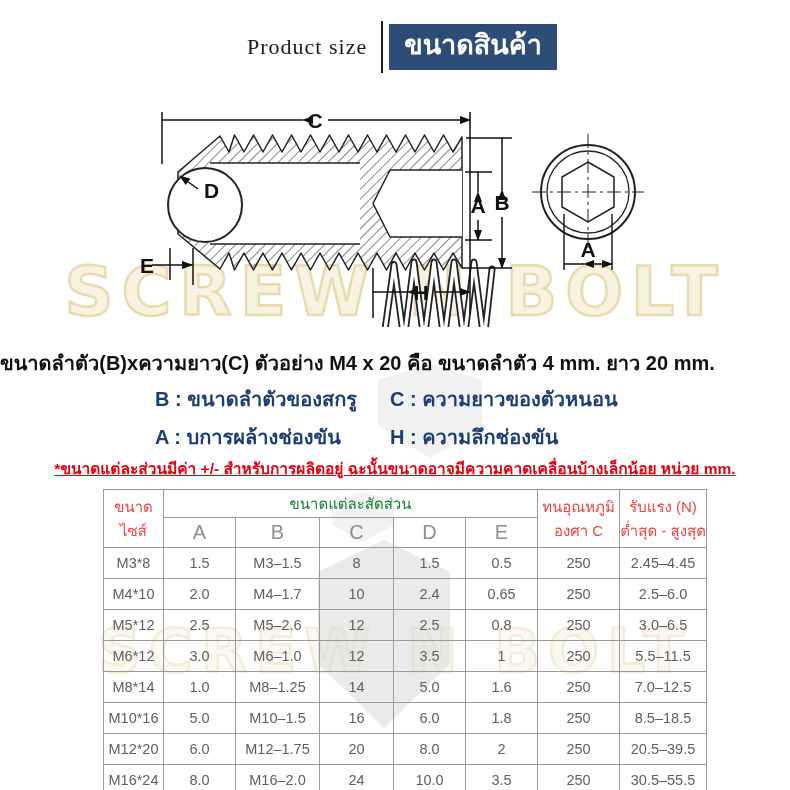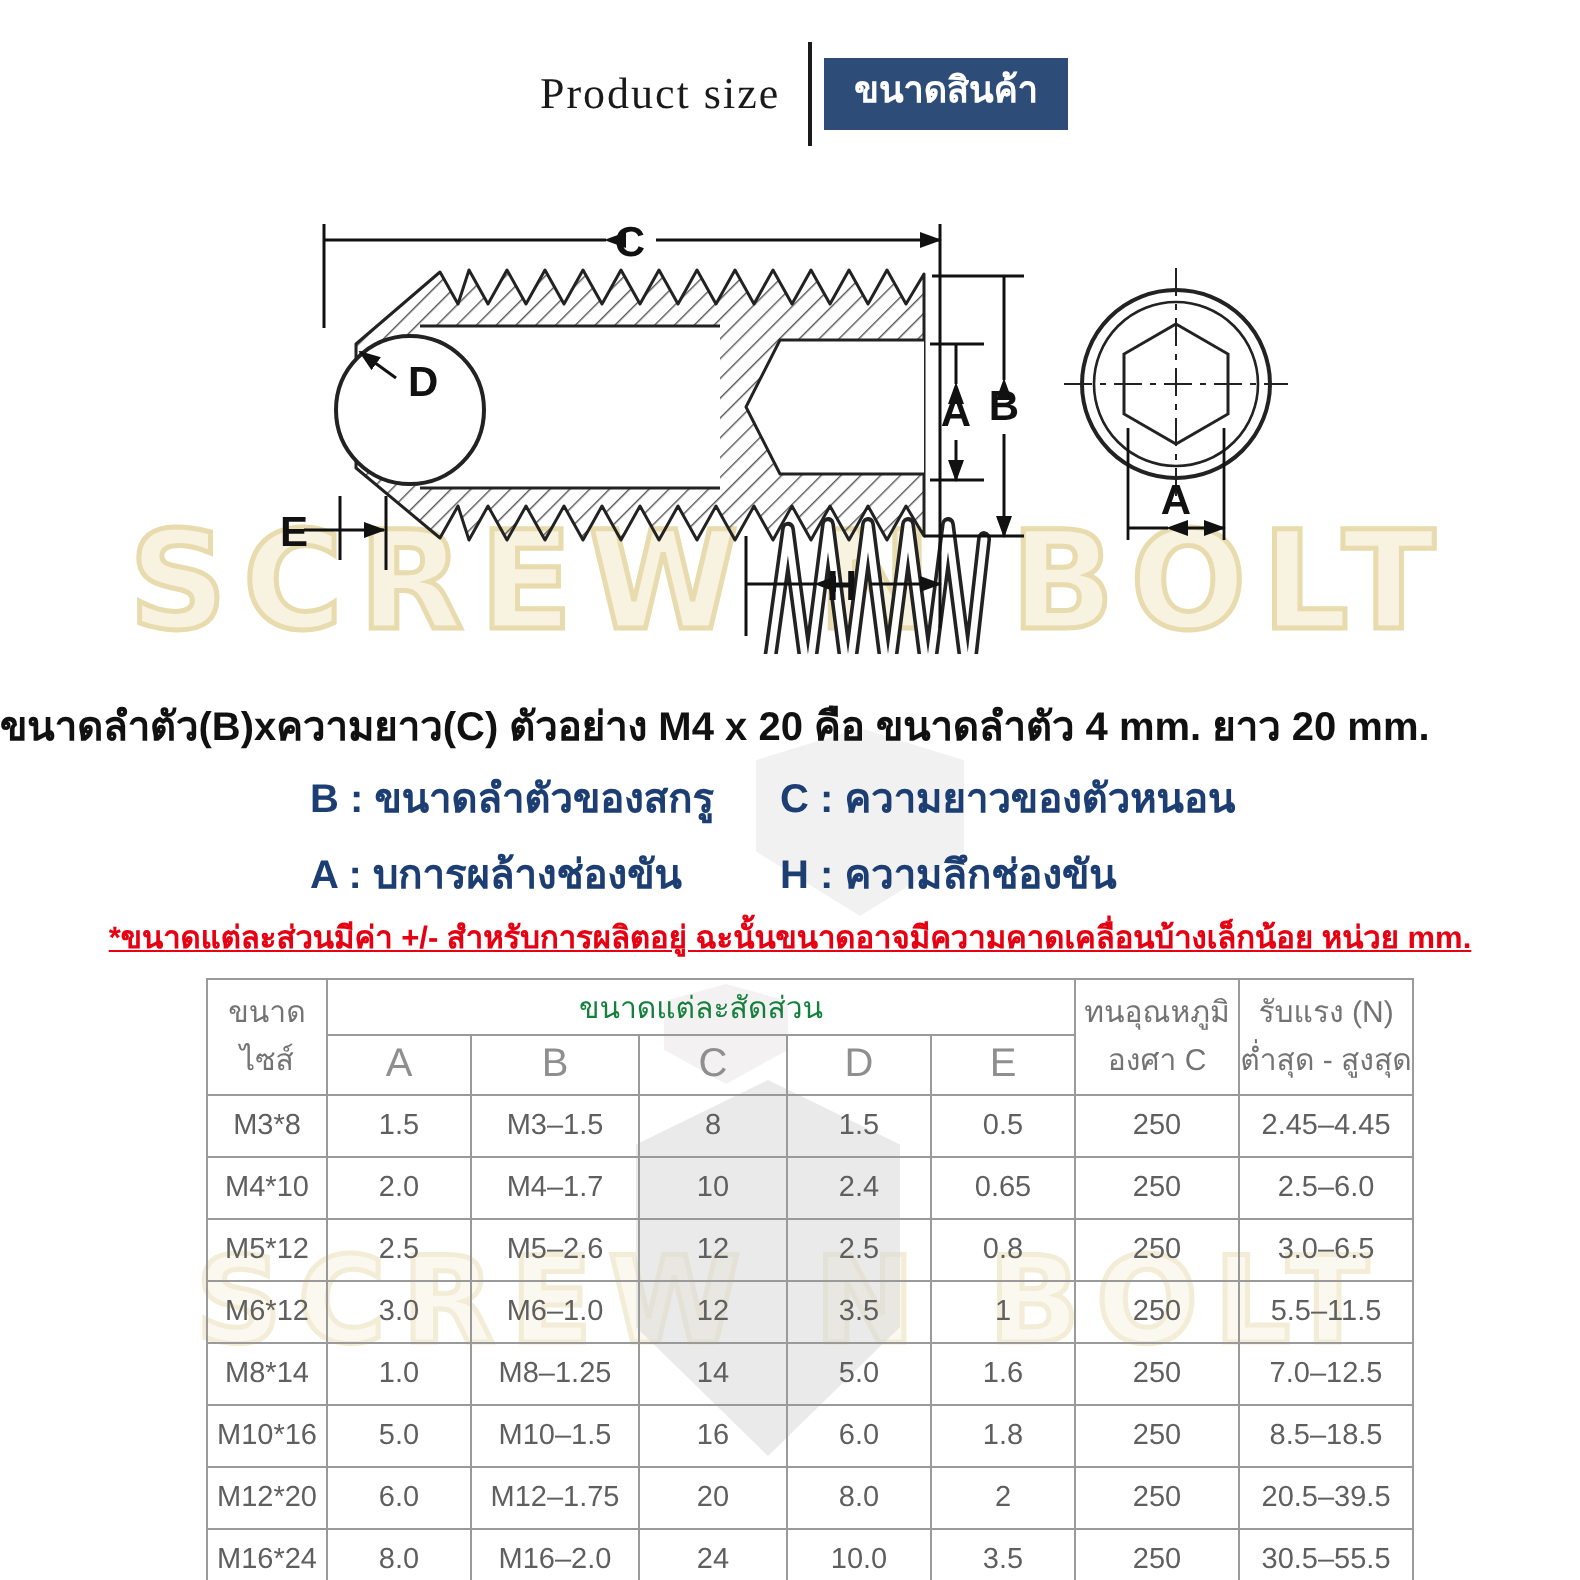--- a/index.html
+++ b/index.html
@@ -16,21 +16,21 @@
   .wm-1{top:252px;font-size:68px;}
   .wm-2{top:616px;font-size:60px;opacity:.5;}
   .wm-shield{position:absolute;z-index:0;}
 
   
   .header{position:absolute;top:18px;left:0;width:742px;height:58px;
     display:flex;align-items:center;justify-content:center;z-index:1;}
   .header-inner{display:flex;align-items:center;margin-left:62px;}
   .product-size{font-family:"Liberation Serif",serif;font-size:22px;color:#1a1a1a;letter-spacing:1px;}
   .header-divider{width:2px;height:52px;background:#1a1a1a;margin:0 6px 0 14px;}
-  .header-badge{background:#2e4c78;color:#fff;font-weight:bold;font-size:18px;
+  .header-badge{background:#2e4c78;color:#fff;font-weight:bold;font-size:27px;
     padding:7px 15px 9px 15px;line-height:1.1;}
 
   
   .drawing{position:absolute;left:140px;top:92px;z-index:1;}
   .dim-label{font-family:"Liberation Sans",sans-serif;font-weight:bold;font-size:21px;fill:#111;}
 
   
   .caption-line{position:absolute;top:327px;left:0;width:790px;text-align:left;
     font-size:20px;font-weight:bold;color:#111;z-index:1;margin-top:20px;}
   .legend{position:absolute;top:383px;left:0;width:790px;z-index:1;
@@ -41,21 +41,21 @@
   .legend-a{left:155px;top:38px;}
   .legend-h{left:390px;top:38px;text-align:center;}
   .note-line{position:absolute;top:456px;left:0;width:790px;text-align:center;
     font-size:15.5px;font-weight:bold;color:#e60012;z-index:1;text-decoration:underline;}
 
   
   .spec-table{position:absolute;left:103px;top:489px;z-index:1;
     border-collapse:collapse;table-layout:fixed;width:603px;background:transparent;}
   .spec-table th,.spec-table td{border:1px solid #9a9a9a;text-align:center;
     background:transparent;font-weight:normal;padding:0;}
-  .th-thai{font-size:15px;color:#737373;line-height:1.55;}
+  .th-thai{font-size:15px;color:#ef4444;line-height:1.55;}
   .th-group{font-size:15px;color:#15803d;height:27px;}
   .th-letter{font-size:20px;color:#8f8f8f;height:29px;font-family:"Liberation Sans",sans-serif;}
   .spec-table td{font-size:14.5px;color:#5f5f5f;height:30px;}
 </style>
 </head>
 <body>
 
 <div class="page">
 
   <div class="wm-text wm-1">SCREW N BOLT</div>

